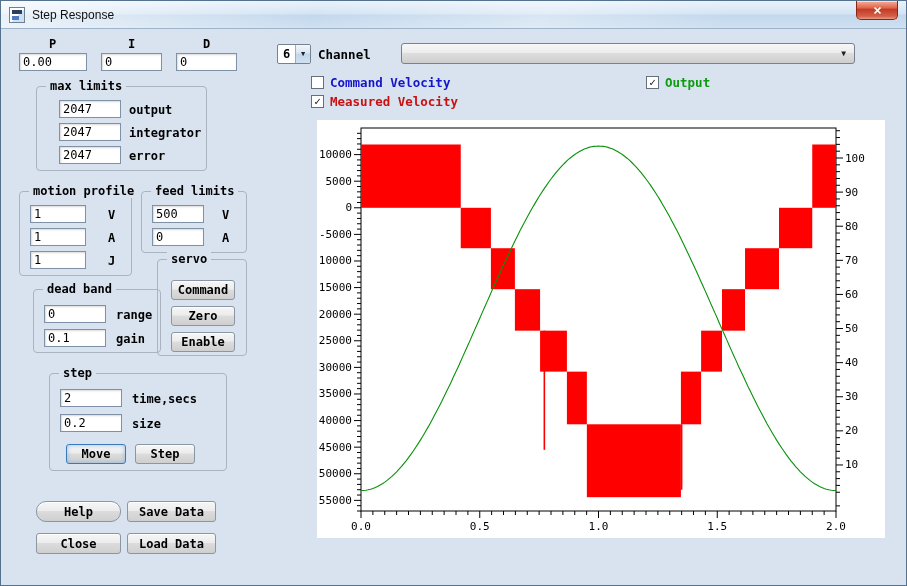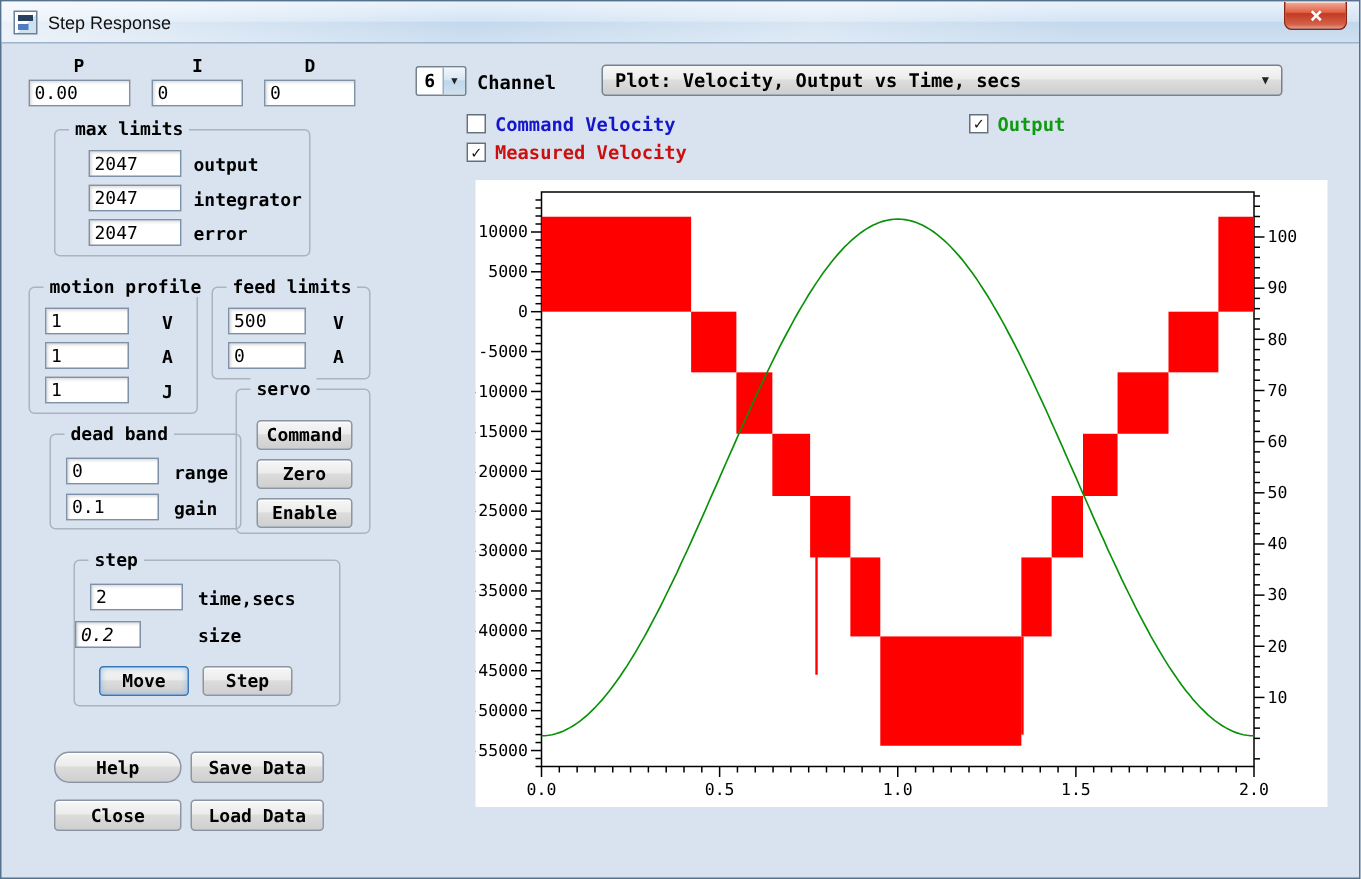--- a/index.html
+++ b/index.html
@@ -107,39 +107,38 @@
     <input class="tf" style="left: 10px; top: 15px; width: 62px;" value="0">
     <span class="lbl" style="left:82px;top:18px;">range</span>
     <input class="tf" style="left: 10px; top: 39px; width: 62px;" value="0.1">
     <span class="lbl" style="left:82px;top:42px;">gain</span>
   </div>
 
   <div class="group" style="left:48px;top:372px;width:178px;height:98px;">
     <span class="glabel">step</span>
     <input class="tf" style="left: 10px; top: 15px; width: 62px;" value="2">
     <span class="lbl" style="left:82px;top:18px;">time,secs</span>
-    <input class="tf" style="left: 0; top: 40px; width: 44px; font-style: italic;" value="0.2">
+    <input class="tf" style="left: 10px; top: 40px; width: 62px;" value="0.2">
     <span class="lbl" style="left:82px;top:43px;">size</span>
     <div class="btn default" style="left:16px;top:70px;width:60px;height:20px;">Move</div>
     <div class="btn" style="left:85px;top:70px;width:60px;height:20px;">Step</div>
   </div>
 
   <div class="btn" style="left:35px;top:500px;width:85px;height:21px;border-radius:10px;">Help</div>
   <div class="btn" style="left:126px;top:500px;width:89px;height:21px;">Save Data</div>
   <div class="btn" style="left:35px;top:532px;width:85px;height:21px;">Close</div>
   <div class="btn" style="left:126px;top:532px;width:89px;height:21px;">Load Data</div>
 
   <div class="chan" style="left:276px;top:43px;">
     <span class="val">6</span>
     <span class="arrowbox">▼</span>
   </div>
   <span class="lbl" style="left:317px;top:46px;font-size:12.5px;">Channel</span>
 
   <div class="combo" style="left:400px;top:42px;width:454px;height:21px;">
-    <span>Plot: Velocity, Output vs Time, secs</span>
     <span class="arrow">▼</span>
   </div>
 
   <span class="cbx" style="left:310px;top:75px;"></span>
   <span class="cblbl" style="left: 329px; top: 74px; color: rgb(21, 21, 204);">Command Velocity</span>
   <span class="cbx" style="left:310px;top:94px;">✓</span>
   <span class="cblbl" style="left: 329px; top: 93px; color: rgb(204, 16, 16);">Measured Velocity</span>
   <span class="cbx" style="left:645px;top:75px;">✓</span>
   <span class="cblbl" style="left: 664px; top: 74px; color: rgb(15, 154, 15);">Output</span>
 

